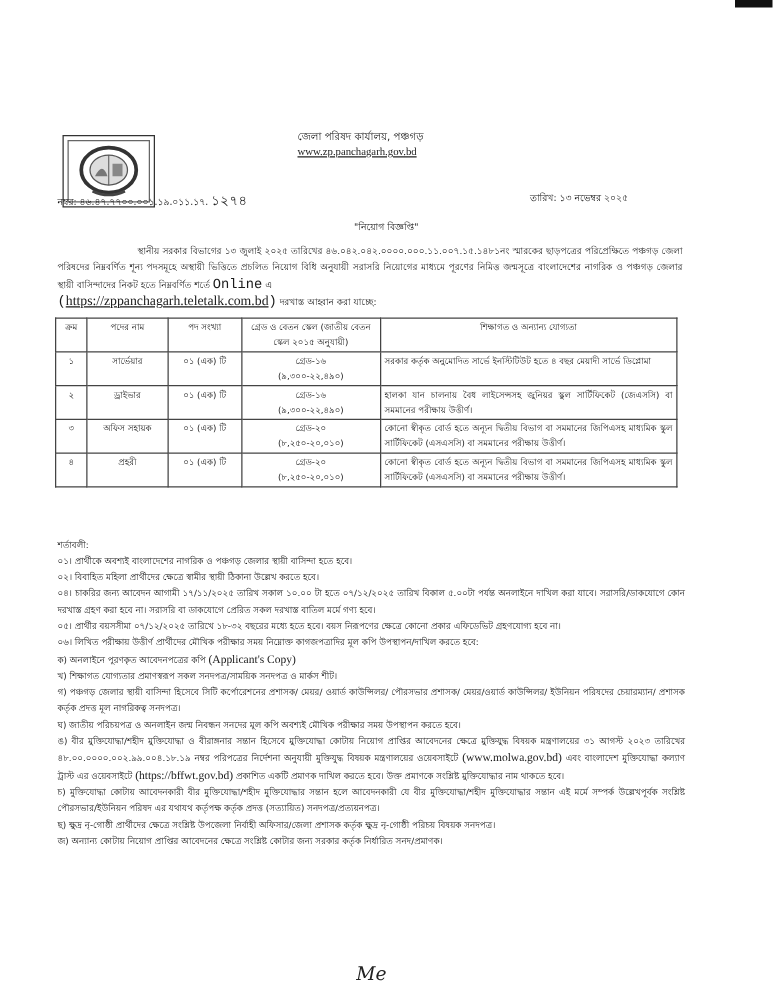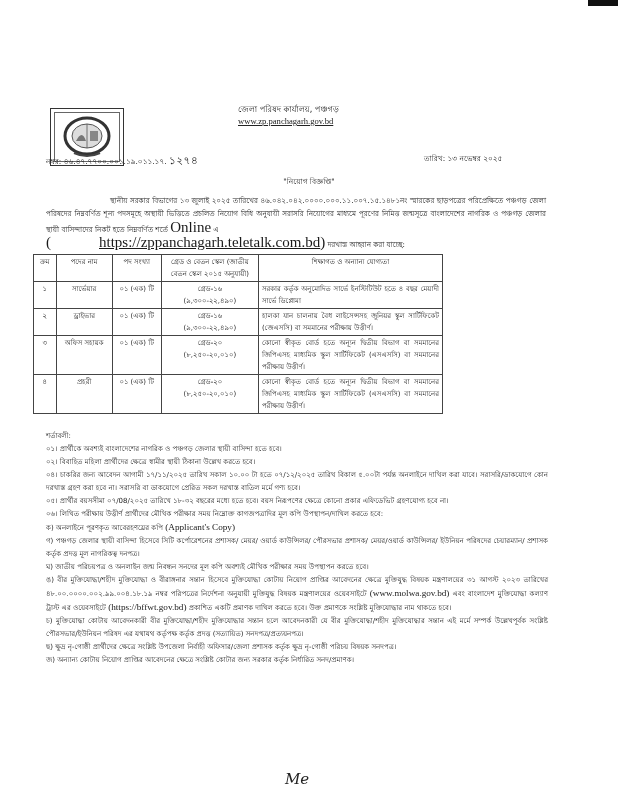--- a/index.html
+++ b/index.html
@@ -11,23 +11,23 @@
   .logo-inner { width:100%; height:100%; border:1px solid #666; box-sizing:border-box;
                 display:flex; align-items:center; justify-content:center; }
   .office { position:absolute; left:238px; top:103px; font-size:8.2px; line-height:12px; }
   .office .url { text-decoration:underline; font-family:"Liberation Serif", serif; font-size:8.6px; color:#222; }
   .memo { position:absolute; left:46px; top:153px; font-size:7.4px; }
   .memo .hand { font-family:"DejaVu Sans", sans-serif; font-size:10.5px; letter-spacing:0.5px; color:#222;margin-top:31px; }
   .date { position:absolute; left:424px; top:153px; font-size:7.4px; }
   .title { position:absolute; left:0; width:618px; top:176px; text-align:center; font-size:7.4px; }
   .intro { position:absolute; left:46px; top:194px; width:500px; font-size:7.2px; line-height:13.4px; text-align:justify; }
   .intro .indent { display:inline-block; width:64px; }
-  .intro .latin { font-family:Liberation Serif, serif; font-size:15px; }
-  .intro .link { font-family:"Liberation Serif", serif; font-size:15px; text-decoration:underline;margin-left:48px; }
-  table.posts { position:absolute; left:33px; top:254px; width:410px; border-collapse:collapse;
+  .intro .latin { font-family:Liberation Mono, monospace; font-size:11px; }
+  .intro .link { font-family:"Liberation Serif", serif; font-size:11px; text-decoration:underline; }
+  table.posts { position:absolute; left:44px; top:254px; width:498px; border-collapse:collapse;
                 font-size:6.9px; line-height:12px; }
   table.posts td, table.posts th { border:1px solid #444; padding:1px 3px; vertical-align:top; font-weight:normal; }
   table.posts th { text-align:center; }
   .c-center { text-align:center; }
   .c-just { text-align:justify;margin-top:40px; }
   .conditions { position:absolute; left:46px; top:430px; width:502px; font-size:7.0px; line-height:13.0px; text-align:justify; }
   .conditions p { margin:0; }
   .conditions .latin { font-family:"Liberation Serif", serif; font-size:9.2px; }
   .signature { position:absolute; left:285px; top:770px; font-family:"DejaVu Serif", serif; font-style:italic; font-size:15px; color:#222; }
 </style>
@@ -132,24 +132,25 @@
     <td class="c-just">কোনো স্বীকৃত বোর্ড হতে অন্যূন দ্বিতীয় বিভাগ বা সমমানের জিপিএসহ মাধ্যমিক স্কুল সার্টিফিকেট (এসএসসি) বা সমমানের পরীক্ষায় উত্তীর্ণ।</td>
   </tr>
 </tbody>
   </table>
 
 <div class="conditions">
   <p>শর্তাবলী:</p>
   <p>০১। প্রার্থীকে অবশ্যই বাংলাদেশের নাগরিক ও পঞ্চগড় জেলার স্থায়ী বাসিন্দা হতে হবে।</p>
   <p>০২। বিবাহিত মহিলা প্রার্থীদের ক্ষেত্রে স্বামীর স্থায়ী ঠিকানা উল্লেখ করতে হবে।</p>
   <p>০৪। চাকরির জন্য আবেদন আগামী ১৭/১১/২০২৫ তারিখ সকাল ১০.০০ টা হতে ০৭/১২/২০২৫ তারিখ বিকাল ৫.০০টা পর্যন্ত অনলাইনে দাখিল করা যাবে। সরাসরি/ডাকযোগে কোন দরখাস্ত গ্রহণ করা হবে না। সরাসরি বা ডাকযোগে প্রেরিত সকল দরখাস্ত বাতিল মর্মে গণ্য হবে।</p>
-  <p>০৫। প্রার্থীর বয়সসীমা ০৭/08/২০২৫ তারিখে ১৮-৩২ বছরের মধ্যে হতে হবে। বয়স নিরূপণের ক্ষেত্রে কোনো প্রকার এফিডেভিট গ্রহণযোগ্য হবে না।</p>
+  <p>০৫। প্রার্থীর বয়সসীমা ০৭/১২/২০২৫ তারিখে ১৮-৩২ বছরের মধ্যে হতে হবে। বয়স নিরূপণের ক্ষেত্রে কোনো প্রকার এফিডেভিট গ্রহণযোগ্য হবে না।</p>
   <p>০৬। লিখিত পরীক্ষায় উত্তীর্ণ প্রার্থীদের মৌখিক পরীক্ষার সময় নিম্নোক্ত কাগজপত্রাদির মূল কপি উপস্থাপন/দাখিল করতে হবে:</p>
-  <p><span>ক) অনলাইনে পূরণকৃত আবেরহণয্রের কপি</span> <span class="latin">(Applicant's Copy)</span></p>
-  <p>গ) পঞ্চগড় জেলার স্থায়ী বাসিন্দা হিসেবে সিটি কর্পোরেশনের প্রশাসক/ মেয়র/ ওয়ার্ড কাউন্সিলর/ পৌরসভার প্রশাসক/ মেয়র/ওয়ার্ড কাউন্সিলর/ ইউনিয়ন পরিষদের চেয়ারম্যান/ প্রশাসক কর্তৃক প্রদত্ত মূল নাগরিকত্ব দনপত্র।</p>
+  <p><span>ক) অনলাইনে পূরণকৃত আবেদনপত্রের কপি</span> <span class="latin">(Applicant's Copy)</span></p>
+  <p>খ) শিক্ষাগত যোগ্যতার প্রমাণস্বরূপ সকল সনদপত্র/সাময়িক সনদপত্র ও মার্কস শীট।</p>
+  <p>গ) পঞ্চগড় জেলার স্থায়ী বাসিন্দা হিসেবে সিটি কর্পোরেশনের প্রশাসক/ মেয়র/ ওয়ার্ড কাউন্সিলর/ পৌরসভার প্রশাসক/ মেয়র/ওয়ার্ড কাউন্সিলর/ ইউনিয়ন পরিষদের চেয়ারম্যান/ প্রশাসক কর্তৃক প্রদত্ত মূল নাগরিকত্ব সনদপত্র।</p>
   <p>ঘ) জাতীয় পরিচয়পত্র ও অনলাইন জন্ম নিবন্ধন সনদের মূল কপি অবশ্যই মৌখিক পরীক্ষার সময় উপস্থাপন করতে হবে।</p>
   <p><span>ঙ) বীর মুক্তিযোদ্ধা/শহীদ মুক্তিযোদ্ধা ও বীরাঙ্গনার সন্তান হিসেবে মুক্তিযোদ্ধা কোটায় নিয়োগ প্রাপ্তির আবেদনের ক্ষেত্রে মুক্তিযুদ্ধ বিষয়ক মন্ত্রণালয়ের ৩১ আগস্ট ২০২৩ তারিখের ৪৮.০০.০০০০.০০২.৯৯.০০৪.১৮.১৯ নম্বর পরিপত্রের নির্দেশনা অনুযায়ী মুক্তিযুদ্ধ বিষয়ক মন্ত্রণালয়ের ওয়েবসাইটে</span> <span class="latin">(www.molwa.gov.bd)</span> <span>এবং বাংলাদেশ মুক্তিযোদ্ধা কল্যাণ ট্রাস্ট এর ওয়েবসাইটে</span> <span class="latin">(https://bffwt.gov.bd)</span> <span>প্রকাশিত একটি প্রমাণক দাখিল করতে হবে। উক্ত প্রমাণকে সংশ্লিষ্ট মুক্তিযোদ্ধার নাম থাকতে হবে।</span></p>
   <p>চ) মুক্তিযোদ্ধা কোটায় আবেদনকারী বীর মুক্তিযোদ্ধা/শহীদ মুক্তিযোদ্ধার সন্তান হলে আবেদনকারী যে বীর মুক্তিযোদ্ধা/শহীদ মুক্তিযোদ্ধার সন্তান এই মর্মে সম্পর্ক উল্লেখপূর্বক সংশ্লিষ্ট পৌরসভার/ইউনিয়ন পরিষদ এর যথাযথ কর্তৃপক্ষ কর্তৃক প্রদত্ত (সত্যায়িত) সনদপত্র/প্রত্যয়নপত্র।</p>
   <p>ছ) ক্ষুদ্র নৃ-গোষ্ঠী প্রার্থীদের ক্ষেত্রে সংশ্লিষ্ট উপজেলা নির্বাহী অফিসার/জেলা প্রশাসক কর্তৃক ক্ষুদ্র নৃ-গোষ্ঠী পরিচয় বিষয়ক সনদপত্র।</p>
   <p>জ) অন্যান্য কোটায় নিয়োগ প্রাপ্তির আবেদনের ক্ষেত্রে সংশ্লিষ্ট কোটার জন্য সরকার কর্তৃক নির্ধারিত সনদ/প্রমাণক।</p>
 </div>
 
 <div class="signature">Me</div>
 
 </body></html>

